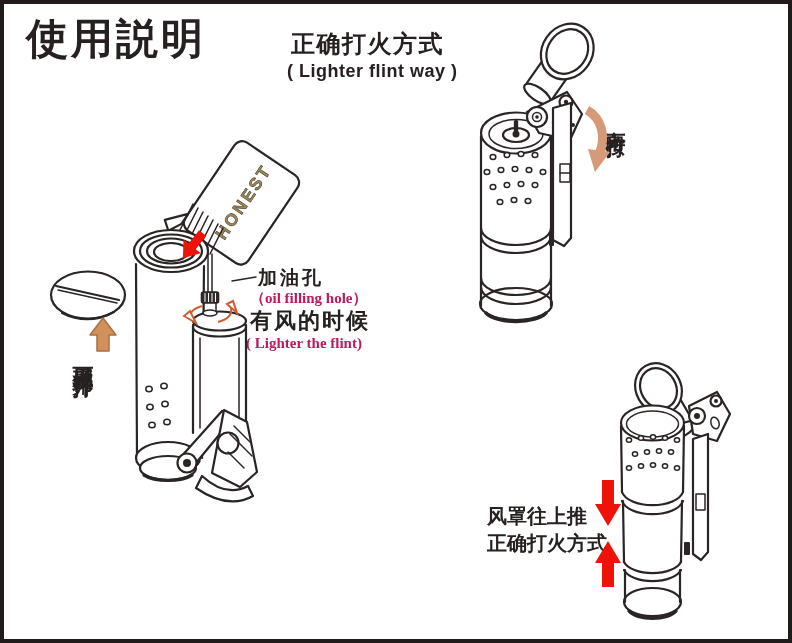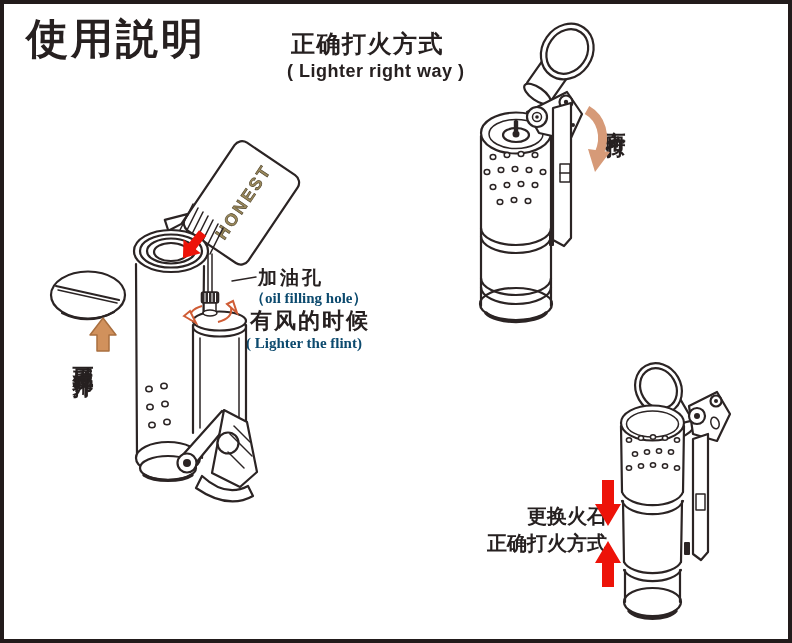--- a/index.html
+++ b/index.html
@@ -5,52 +5,52 @@
   html,body{margin:0;padding:0;background:#fff;}
   .page{
     position:relative;width:792px;height:643px;background:#fff;
     box-sizing:border-box;border:4px solid #221b1b;overflow:hidden;
     font-family:"Liberation Sans", sans-serif;color:#262020;
   }
   .abs{position:absolute;}
   .page-title{font-size:42px;font-weight:bold;letter-spacing:3px;line-height:1.2;}
   .sec-heading{font-size:24px;font-weight:bold;letter-spacing:1.5px;line-height:1.2;}
   .sec-heading-en{font-size:18px;font-weight:bold;letter-spacing:0.5px;}
-  .cjk-label{font-weight:bold;color:#262020;text-align:right;}
-  .en-serif{font-family:"Liberation Serif", serif;font-weight:bold;color:#0c4a6e;}
+  .cjk-label{font-weight:bold;color:#262020;}
+  .en-serif{font-family:"Liberation Serif", serif;font-weight:bold;color:#be185d;}
   .vtext{writing-mode:vertical-rl;text-orientation:upright;font-weight:bold;letter-spacing:2px;line-height:1.05;}
   svg{position:absolute;overflow:visible;}
   svg *{vector-effect:none;}
   .ink{stroke:#2b2424;fill:none;stroke-width:2.2;stroke-linejoin:round;stroke-linecap:round;}
   .inkf{stroke:#2b2424;fill:#ffffff;stroke-width:2.2;stroke-linejoin:round;stroke-linecap:round;}
   .thin{stroke-width:1.5;}
   .thick{stroke-width:3.4;}
   .dark{fill:#2b2424;stroke:none;}
 </style>
 </head>
 <body>
 
 <div class="page">
 
   <div class="abs page-title" style="left:22px;top:10px;text-align:right;">使用説明</div>
 
   <div class="abs sec-heading" style="left:287px;top:26px;">正确打火方式</div>
-  <div class="abs sec-heading-en" style="left:283px;top:57px;">( Lighter right way )</div>
+  <div class="abs sec-heading-en" style="left:283px;top:57px;">( Lighter flint way )</div>
 
   <div class="abs cjk-label" style="left:254px;top:261px;font-size:19px;letter-spacing:3px;">加油孔</div>
   <div class="abs en-serif" style="left:246px;top:285px;font-size:15px;">（oil filling hole）</div>
   <div class="abs cjk-label" style="left:246px;top:302px;font-size:22px;letter-spacing:2px;">有风的时候</div>
   <div class="abs en-serif" style="left:242px;top:331px;font-size:15px;">( Lighter the flint)</div>
 
   <div class="abs vtext" style="left:68px;top:346px;font-size:21px;">可用硬币拧开</div>
 
   <div class="abs vtext" style="left:601px;top:112px;font-size:20px;">向下按打</div>
 
   <div class="abs cjk-label" style="left:483px;top:499px;font-size:20px;line-height:27px;">
-    <div>更换火石</div>
+    <div>风罩往上推</div>
     <div>正确打火方式</div>
   </div>
 
   <svg style="left:40px;top:138px;" width="320" height="372" viewBox="0 0 320 372">
 
     <g transform="translate(198,60) rotate(34)">
       <rect class="inkf" x="-38" y="-52" width="76" height="106" rx="9"></rect>
       <polygon class="inkf" points="-38,40 -54,58 -45,65 -38,52"></polygon>
       <text transform="rotate(-90)" x="-42" y="7" font-size="17" font-weight="bold" letter-spacing="2.5" stroke="#4a3f28" stroke-width="0.6" font-family="Liberation Sans, sans-serif" fill="#9c8a5c">HONEST</text>
     </g>

